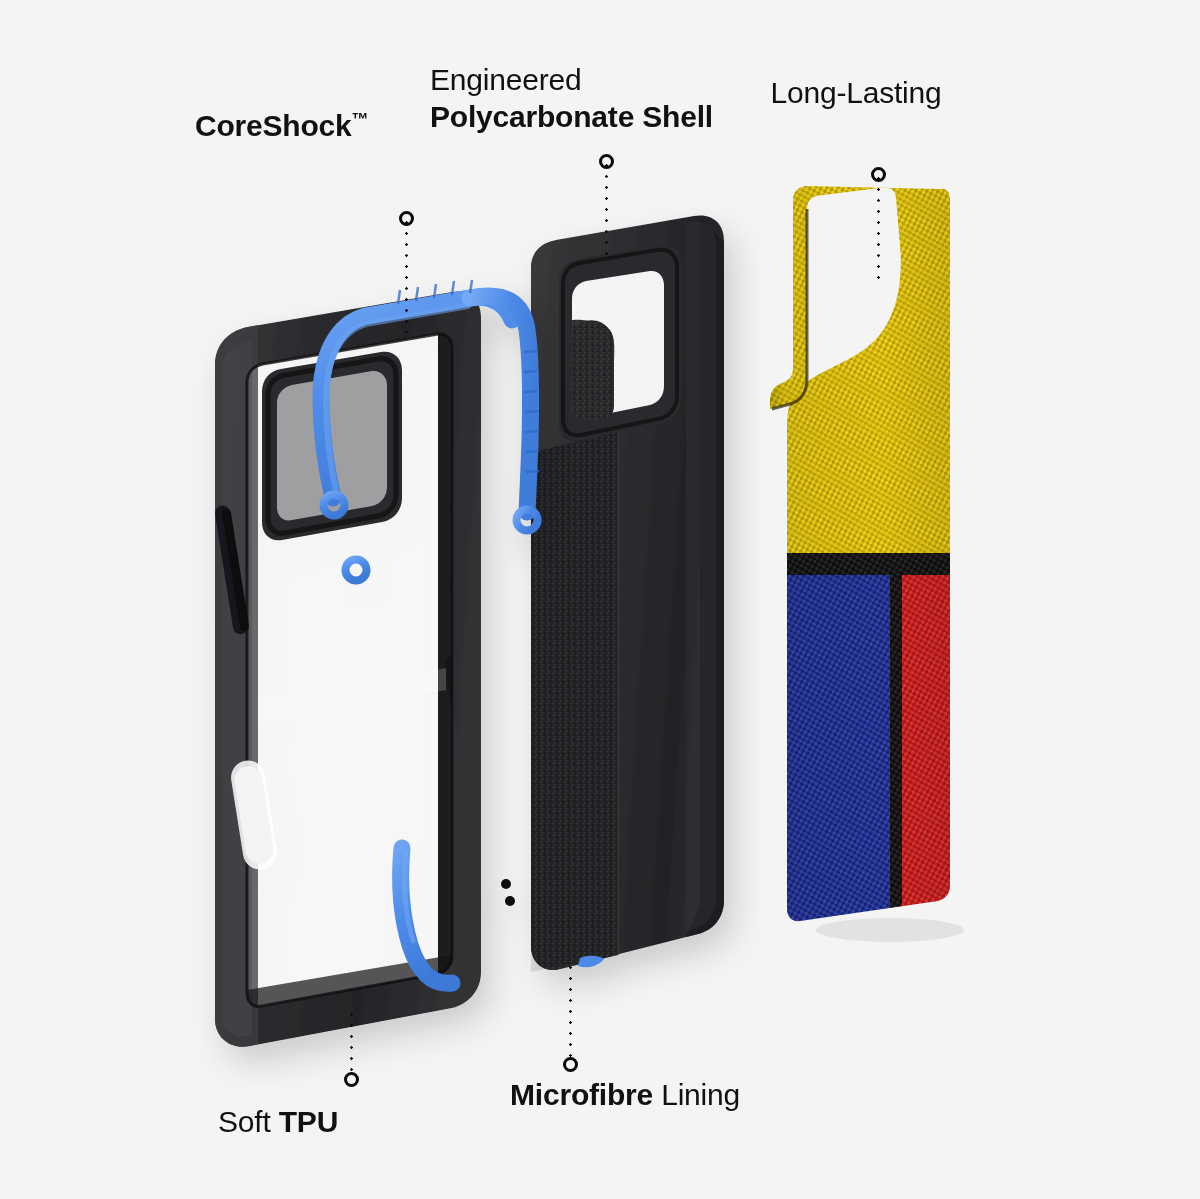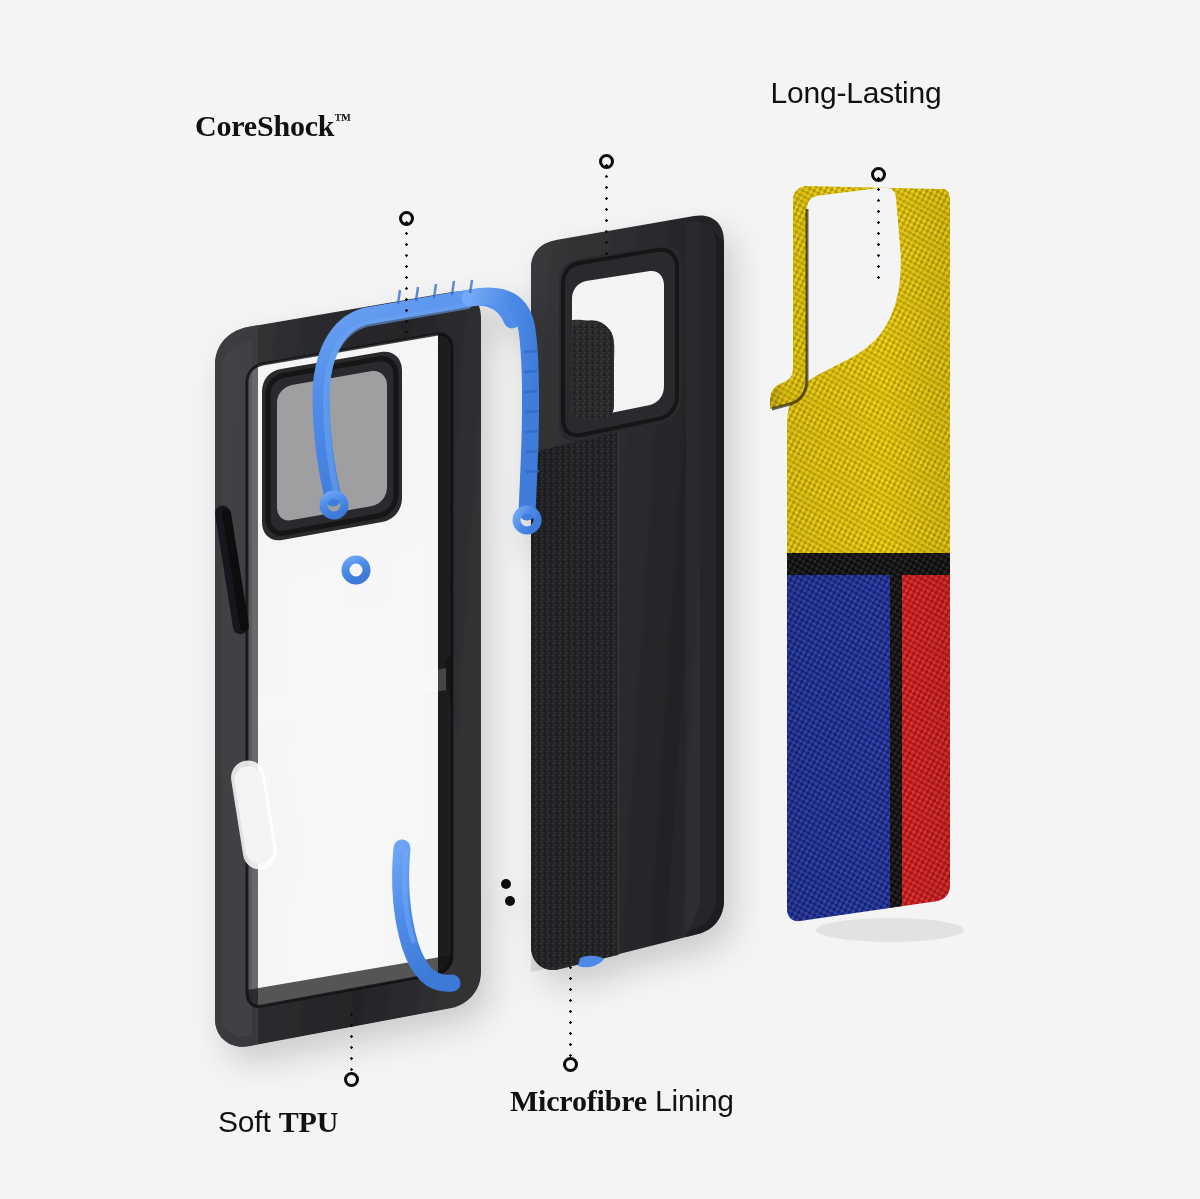--- a/index.html
+++ b/index.html
@@ -18,28 +18,28 @@
   
   .callout{
     position:absolute;
     color:#111111;
     line-height:1.22;
     white-space:nowrap;
     letter-spacing:-0.2px;
   }
   .callout .l1, .callout .l2{ display:block; }
   .lite{ font-weight:400; font-size:30px; }
-  .bold{ font-weight:700; font-size:30px;font-family:Liberation Serif, serif; }
+  .bold{ font-weight:700; font-size:30px; }
   .callout .tm{ font-size:17px; vertical-align:super; font-weight:700; }
 
   #co-coreshock{ left:195px; top:108px; text-align:left; }
   #co-polycarb { left:430px; top:62px;  text-align:left; }
   #co-antifade { left:856px; top:75px;  text-align:left; transform:translateX(-50%); }
   #co-softtpu  { left:218px; top:1104px; text-align:left; }
-  #co-microfibre{left:510px; top:1077px; text-align:left;margin-top:6px; }
+  #co-microfibre{left:510px; top:1077px; text-align:left; }
 
   
   .leader{ position:absolute; width:9px; }
   .leader .dots{
     position:absolute; left:3px; top:0; width:3px; height:100%;
     background-image:radial-gradient(circle, #0a0a0a 1.25px, rgba(0,0,0,0) 1.45px);
     background-size:3px 11px;
     background-repeat:repeat-y;
   }
   .leader .knob{
@@ -457,20 +457,24 @@
   </div>
   <div class="leader" id="ld-microfibre">
     <div class="dots"></div>
     <div class="knob bot"></div>
   </div>
 
   <div class="callout" id="co-coreshock">
     <span class="l1 bold"><span>CoreShock</span><span class="tm">™</span></span>
   </div>
 
+  <div class="callout" id="co-polycarb">
+    <span class="l1 lite">Engineered</span>
+    <span class="l2 bold">Polycarbonate Shell</span>
+  </div>
 
   <div class="callout" id="co-antifade">
     <span class="l1 lite">Long-Lasting</span>
   </div>
 
   <div class="callout" id="co-softtpu">
     <span class="l1"><span class="lite">Soft </span><span class="bold">TPU</span></span>
   </div>
 
   <div class="callout" id="co-microfibre">

